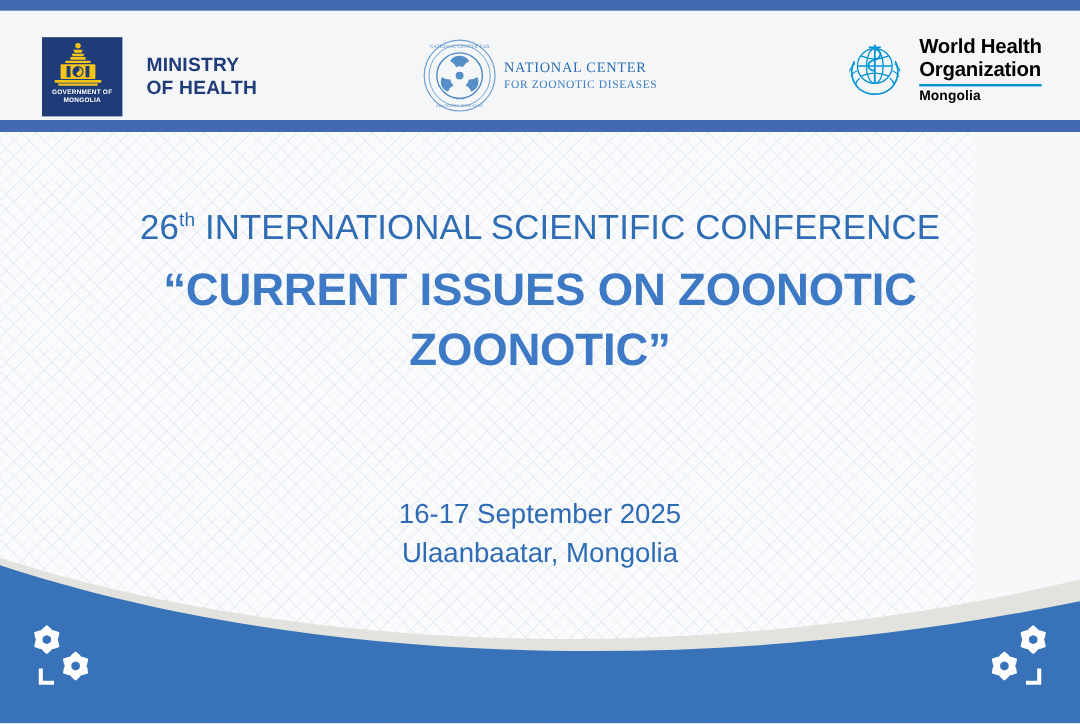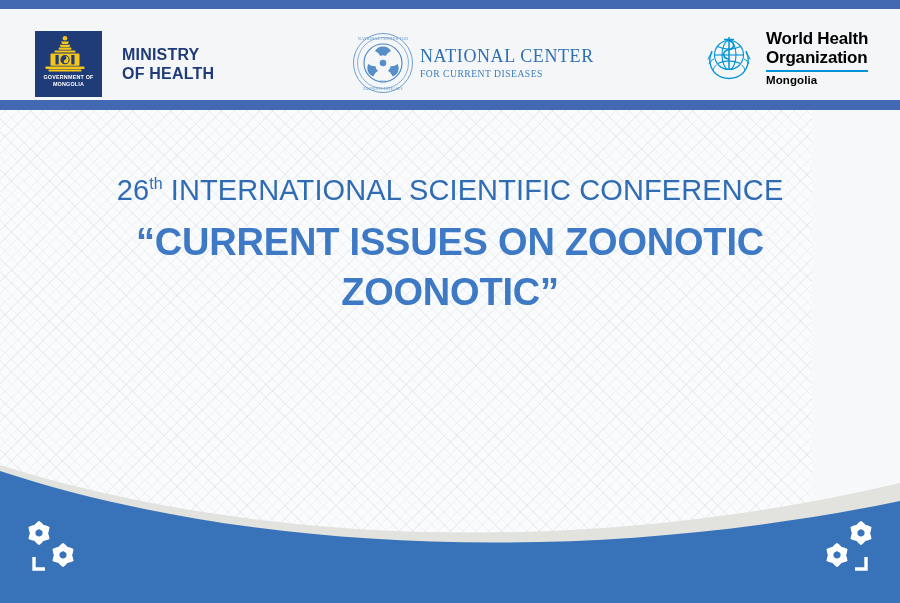--- a/index.html
+++ b/index.html
@@ -94,21 +94,21 @@
     display: flex;
     align-items: center;
   }
   .nczd-text {
     margin-left: 6px;
     color: #2f6fb5;
     line-height: 1;
   }
   .nczd-line1 {
     font-family: "Liberation Serif", serif;
-    font-size: 18px;
+    font-size: 12px;
     letter-spacing: .6px;
   }
   .nczd-line2 {
     font-family: "Liberation Serif", serif;
     font-size: 9.6px;
     letter-spacing: .5px;
     margin-top: 4px;
     color: #3b7cc0;
   }
 
@@ -263,21 +263,21 @@
           <path d="M45.2 41.2a9.6 9.6 0 0 1-4.5 3.3 10.4 10.4 0 0 0-4.8-5.7 5.3 5.3 0 0 0 2.6-4.5 10.4 10.4 0 0 0 7.2-2.2 9.6 9.6 0 0 1-.5 9.1z"></path>
         </g>
         <g fill="#5b93cb" font-size="4.1" font-family="Liberation Serif, serif" letter-spacing=".2">
           <text x="31" y="8" text-anchor="middle">NATIONAL CENTER FOR</text>
           <text x="31" y="57.5" text-anchor="middle" font-size="3.6">ZOONOTIC DISEASES</text>
         </g>
         <text x="31" y="51" text-anchor="middle" fill="#5b93cb" font-size="3.4" font-family="Liberation Serif, serif">1931</text>
       </svg>
       <div class="nczd-text">
         <div class="nczd-line1">NATIONAL CENTER</div>
-        <div class="nczd-line2">FOR CURRENT DISEASES</div>
+        <div class="nczd-line2">FOR ZOONOTIC DISEASES</div>
       </div>
     </div>
 
     <div class="logo-who">
       <svg width="58" height="58" viewBox="0 0 58 58">
         <g stroke="#0093d5" fill="none" stroke-width="1.1">
           <circle cx="29" cy="26" r="14.5"></circle>
           <ellipse cx="29" cy="26" rx="7" ry="14.5"></ellipse>
           <line x1="14.5" y1="26" x2="43.5" y2="26"></line>
           <path d="M17.5 17.5c7.5 3.4 15.5 3.4 23 0"></path>
@@ -314,20 +314,24 @@
   <div class="body-area">
 
     <div class="title-block">
       <div class="conf-line"><span>26</span><sup>th</sup><span> INTERNATIONAL SCIENTIFIC CONFERENCE</span></div>
       <div class="conf-title">
         <div>“CURRENT ISSUES ON ZOONOTIC</div>
         <div>ZOONOTIC”</div>
       </div>
     </div>
 
+    <div class="meta-block">
+      <div>16-17 September 2025</div>
+      <div>Ulaanbaatar, Mongolia</div>
+    </div>
   </div>
 
   <svg class="wave" viewBox="0 0 900 160" preserveAspectRatio="none">
     <path d="M0,22 C230,95 560,120 900,40 L900,160 L0,160 Z" fill="#e2e3de"></path>
     <path d="M0,28 C230,104 560,128 900,58 L900,160 L0,160 Z" fill="#3872b8"></path>
   </svg>
 
   <svg class="ornament left" viewBox="0 0 72 62">
     <g fill="none" stroke="#ffffff" stroke-width="3.4">
       <g transform="translate(21,16)">

